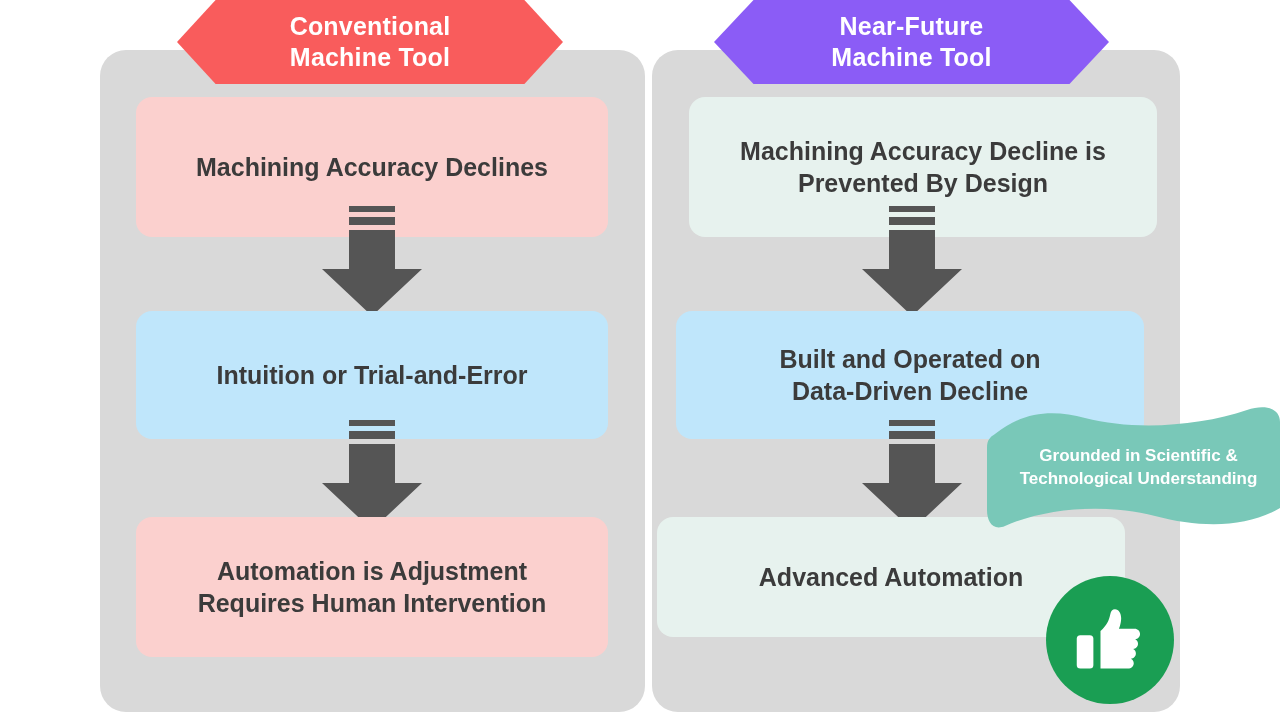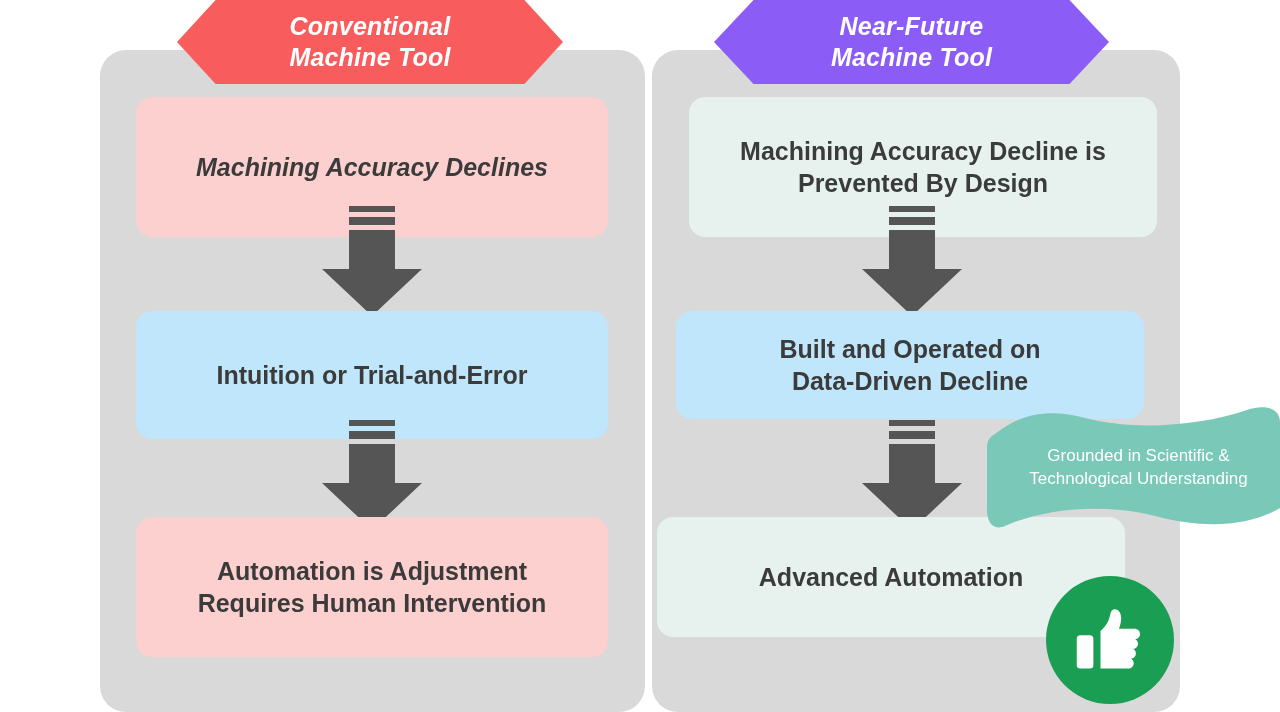--- a/index.html
+++ b/index.html
@@ -41,21 +41,20 @@
     clip-path: polygon(10% 0%, 90% 0%, 100% 50%, 90% 100%, 10% 100%, 0% 50%);
     display: flex;
     align-items: center;
     justify-content: center;
     text-align: center;
     color: #ffffff;
     font-weight: bold;
     font-size: 25px;
     line-height: 1.26;
     letter-spacing: 0.2px;
-    font-style: italic;
   }
   #hex-left  { left: 177px; width: 386px; background: #f95c5c; }
   #hex-right { left: 714px; width: 395px; background: #8b5cf6; }
   .hex span { display: block; }
 
   
   .flowbox {
     position: absolute;
     border-radius: 16px;
     display: flex;
@@ -67,26 +66,26 @@
     font-size: 25px;
     line-height: 1.3;
     padding: 0 14px;
     box-sizing: border-box;
   }
   .fb-pink  { background: #fbd0ce; }
   .fb-blue  { background: #bfe6fb; }
   .fb-mint  { background: #e7f2ee; margin-left: 13px; }
 
   
-  #lbox1 { left: 136px; top: 97px;  width: 472px; height: 140px; font-style: italic; }
+  #lbox1 { left: 136px; top: 97px;  width: 472px; height: 140px; }
   #lbox2 { left: 136px; top: 311px; width: 472px; height: 128px; }
   #lbox3 { left: 136px; top: 517px; width: 472px; height: 140px; }
   
   #rbox1 { left: 676px; top: 97px;  width: 468px; height: 140px; }
-  #rbox2 { left: 676px; top: 311px; width: 468px; height: 108px; }
+  #rbox2 { left: 676px; top: 311px; width: 468px; height: 128px; }
   #rbox3 { left: 644px; top: 517px; width: 468px; height: 120px; }
 
   .fb-text { display: block; }
 
   
   .arrow {
     position: absolute;
     width: 108px;
     height: 110px;
   }
@@ -110,21 +109,21 @@
     position: absolute;
     left: 0; top: 0;
     width: 295px;
     height: 126px;
     display: flex;
     flex-direction: column;
     align-items: center;
     justify-content: center;
     text-align: center;
     color: #ffffff;
-    font-weight: normal;
+    font-weight: bold;
     font-size: 17px;
     line-height: 1.38;
     padding-left: 12px;
     box-sizing: border-box;
     pointer-events: none;
   }
 
   
   #thumb-badge {
     position: absolute;

